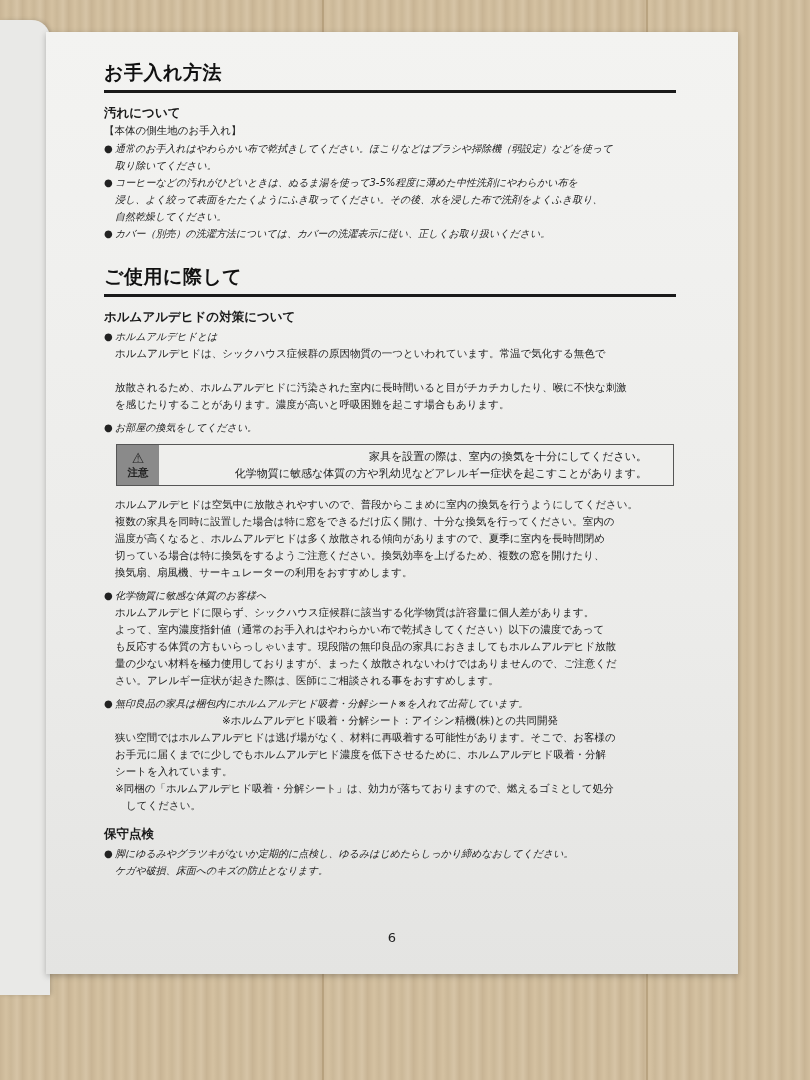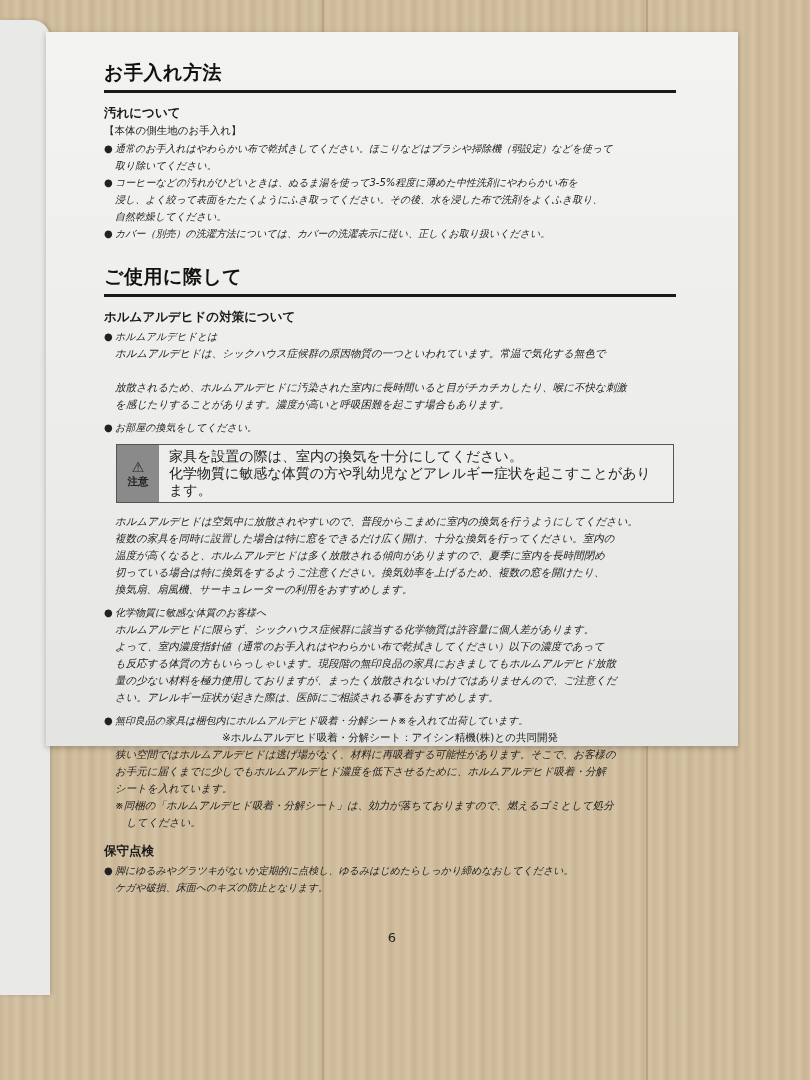--- a/index.html
+++ b/index.html
@@ -2,37 +2,37 @@
 <html><head>
 <meta charset="utf-8">
 <style>
   html,body{margin:0;padding:0;}
   body{width:810px;height:1080px;position:relative;overflow:hidden;
     background:repeating-linear-gradient(90deg,#c9b595 0px,#d4c1a1 6px,#cbb898 11px,#d6c4a6 17px,#c7b393 23px);
     font-family:"DejaVu Sans","Liberation Sans",sans-serif;color:#222;}
   .plank-line{position:absolute;top:0;bottom:0;width:2px;background:#a88f6c;opacity:.55;}
   .left-page{position:absolute;left:0;top:20px;width:50px;height:975px;background:#e9e9e7;
     border-radius:0 18px 0 0;box-shadow:2px 0 4px rgba(0,0,0,.15);}
-  .page{position:absolute;left:46px;top:32px;width:692px;height:714px;
+  .page{position:absolute;left:46px;top:32px;width:692px;height:942px;
     background:linear-gradient(180deg,#f3f3f1 0%,#ececea 60%,#e4e4e2 100%);
     box-shadow:0 2px 6px rgba(0,0,0,.25);}
   .content{position:absolute;left:58px;top:28px;width:572px;}
   .h1{font-size:19px;font-weight:bold;color:#111;margin:0;letter-spacing:.5px;}
   .h1-rule{height:3px;background:#1a1a1a;margin:4px 0 12px 0;}
   .h2{font-size:12.5px;font-weight:bold;color:#1a1a1a;margin:0 0 2px 0;}
   .sub{font-size:10.5px;margin:0 0 2px 0;}
   .bullet{position:relative;padding-left:11px;font-size:10px;line-height:17px;margin:0;font-style:italic;}
   .bullet::before{content:"●";position:absolute;left:0;top:0;font-size:10px;}
-  .indent{padding-left:11px;font-size:10.5px;line-height:17px;margin:0;font-style:italic;}
+  .indent{padding-left:11px;font-size:10.5px;line-height:17px;margin:0;}
   .right{text-align:center;font-size:10.5px;line-height:17px;margin:0;}
   .gap{height:6px;}
   .caution{display:flex;margin:8px 0 10px 12px;border:1px solid #555;width:556px;}
   .caution-label{width:42px;background:#8a8a8a;color:#222;display:flex;flex-direction:column;
     align-items:center;justify-content:center;font-size:10.5px;font-weight:bold;padding:2px 0;}
-  .caution-text{padding:3px 10px;font-size:14px;line-height:17px;background:#eeeeec;flex:1;}
+  .caution-text{padding:3px 26px;font-size:11px;line-height:17px;background:#eeeeec;flex:1;text-align:right;}
   .page-num{position:absolute;left:0;right:0;top:898px;text-align:center;font-size:13px;}
 </style>
 </head>
 <body>
 
 <div class="plank-line" style="left:322px"></div>
 <div class="plank-line" style="left:646px"></div>
 <div class="left-page"></div>
 
 <div class="page">

